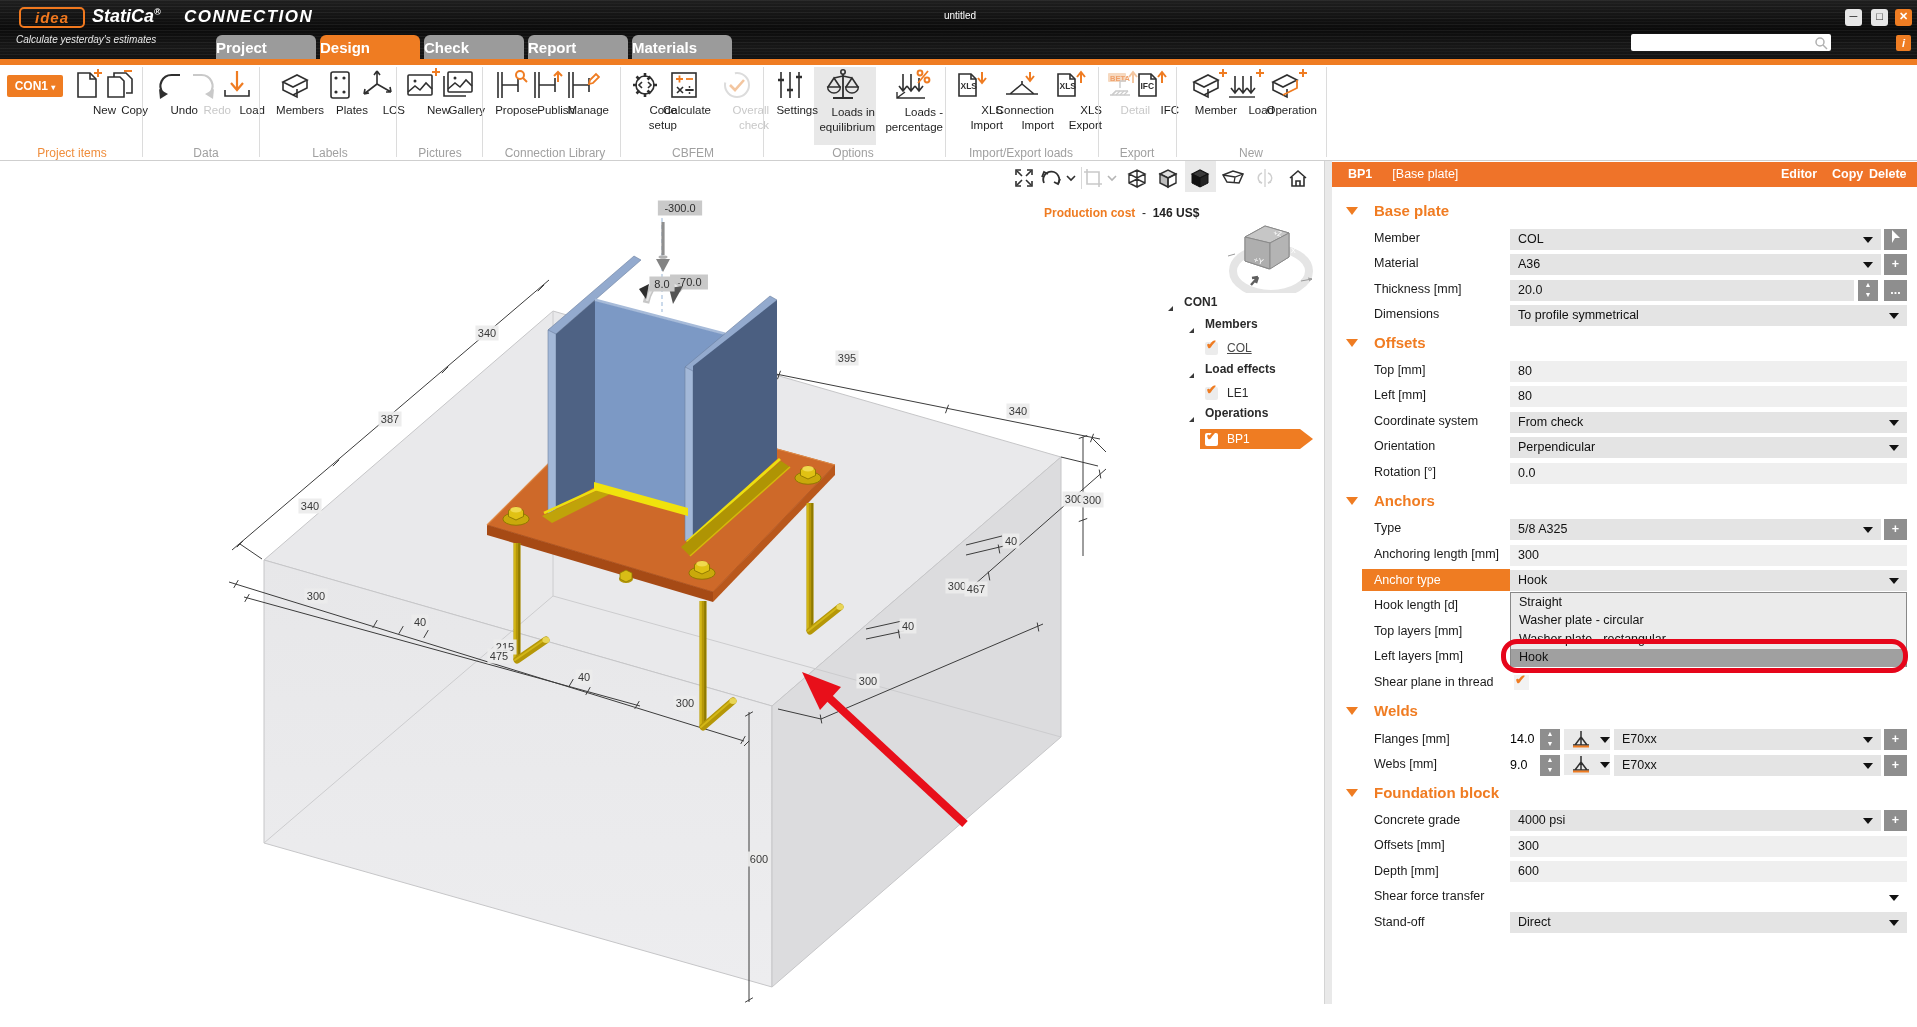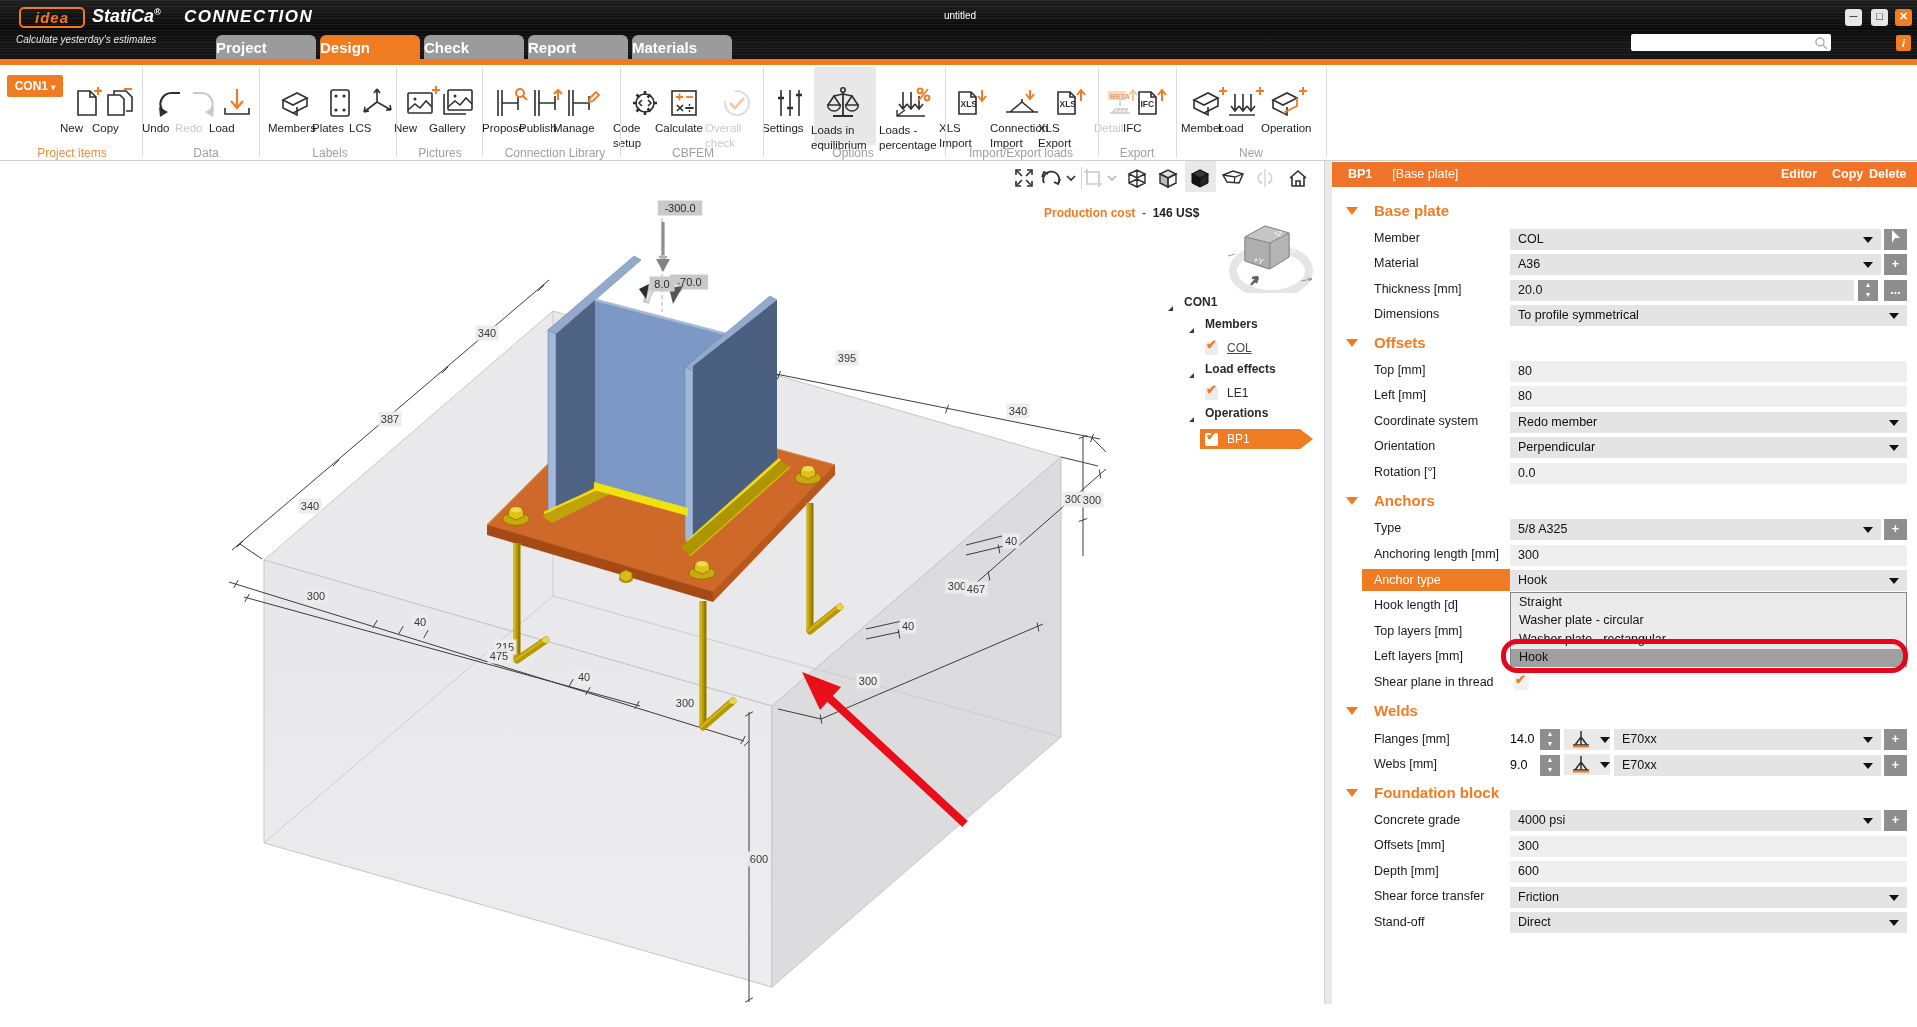--- a/index.html
+++ b/index.html
@@ -11,21 +11,21 @@
 #statica sup{font-size:9px}
 #conn{position:absolute;left:184px;top:7px;color:#fff;font-size:17px;font-weight:bold;font-style:italic;letter-spacing:1.5px}
 #tagline{position:absolute;left:16px;top:34px;color:#e8e8e8;font-size:10px;font-style:italic}
 #untitled{position:absolute;left:900px;top:10px;width:120px;text-align:center;color:#fff;font-size:10px}
 .winbtn{position:absolute;top:9px;width:17px;height:17px;border-radius:3px;background:#e6e6e6;color:#222;text-align:center;font-size:11px;line-height:15px;font-weight:bold}
 #searchbox{position:absolute;left:1631px;top:34px;width:200px;height:17px;background:#fff;border-radius:2px}
 #infobtn{position:absolute;left:1896px;top:35px;width:15px;height:16px;background:#ef7d23;border-radius:2px;color:#fff;font-size:11px;font-weight:bold;text-align:center;line-height:16px;font-style:italic}
 .tab{position:absolute;top:35px;height:25px;width:100px;background:#9b9b9b;border-radius:6px 6px 0 0;color:#fff;font-size:15px;font-weight:bold;text-align:left;line-height:25px}
 #orangeline{position:absolute;top:59px;left:0;width:1917px;height:6px;background:#ef7c22}
 #ribbon{position:absolute;top:65px;left:0;width:1917px;height:96px;background:#fff;border-bottom:1px solid #cfcfcf}
-.ri{position:absolute;top:21px;text-align:left;color:#1e1e1e;font-size:11.5px;line-height:15px}
+.ri{position:absolute;top:3px;text-align:right;color:#1e1e1e;font-size:11.5px;line-height:15px}
 .ri svg{display:block;margin:0 auto 1px auto}
 .ri div{white-space:nowrap}
 .grplbl{position:absolute;top:81px;font-size:12px;color:#a0a0a0;width:200px;text-align:center}
 .gsep{position:absolute;top:2px;height:90px;width:1px;background:#dcdcdc}
 .dis{color:#c8c8c8}
 #viewport{position:absolute;top:161px;left:0;width:1332px;height:843px;background:#fff}
 #vsep{position:absolute;top:161px;left:1324px;width:8px;height:843px;background:#e9e9e9;border-left:1px solid #d4d4d4}
 #prodcost{position:absolute;left:1044px;top:206px;font-size:12px;font-weight:bold;color:#ef7c22}
 #prodcost span{color:#222}
 .tree{position:absolute;font-size:12px;color:#2a2a2a}
@@ -593,21 +593,21 @@
 <div class="plabel" style="top:146px">Dimensions</div>
 <div class="pfield" style="top:144px;left:178px;width:397px">To profile symmetrical</div>
       <span class="dda" style="left:557px;top:152px"></span>
 <div class="sectri" style="top:178px"></div>
       <div class="sechead" style="top:173px">Offsets</div>
 <div class="plabel" style="top:202px">Top [mm]</div>
 <div class="pfield lite" style="top:199.5px;left:178px;width:397px">80</div>
 <div class="plabel" style="top:227px">Left [mm]</div>
 <div class="pfield lite" style="top:225px;left:178px;width:397px">80</div>
 <div class="plabel" style="top:253px">Coordinate system</div>
-<div class="pfield" style="top:250.5px;left:178px;width:397px">Redo member</div>
+<div class="pfield" style="top:250.5px;left:178px;width:397px">From check</div>
       <span class="dda" style="left:557px;top:258.5px"></span>
 <div class="plabel" style="top:278px">Orientation</div>
 <div class="pfield" style="top:276px;left:178px;width:397px">Perpendicular</div>
       <span class="dda" style="left:557px;top:284px"></span>
 <div class="plabel" style="top:304px">Rotation [°]</div>
 <div class="pfield lite" style="top:301.5px;left:178px;width:397px">0.0</div>
 <div class="sectri" style="top:336px"></div>
       <div class="sechead" style="top:331px">Anchors</div>
 <div class="plabel" style="top:360px">Type</div>
 <div class="pfield" style="top:358px;left:178px;width:371px">5/8 A325</div>
@@ -658,19 +658,18 @@
       <div class="sechead" style="top:622.6px">Foundation block</div>
 <div class="plabel" style="top:651.8px">Concrete grade</div>
 <div class="pfield" style="top:649px;left:178px;width:371px">4000 psi</div>
       <span class="dda" style="left:531px;top:657px"></span>
 <div class="pbtn" style="top:649px;left:552px">+</div>
 <div class="plabel" style="top:677px">Offsets [mm]</div>
 <div class="pfield lite" style="top:674.5px;left:178px;width:397px">300</div>
 <div class="plabel" style="top:702.5px">Depth [mm]</div>
 <div class="pfield lite" style="top:700px;left:178px;width:397px">600</div>
 <div class="plabel" style="top:728px">Shear force transfer</div>
-<div class="pfield" style="top:725.5px;left:178px;width:397px">Friction</div>
       <span class="dda" style="left:557px;top:733.5px"></span>
 <div class="plabel" style="top:753.5px">Stand-off</div>
 <div class="pfield" style="top:751px;left:178px;width:397px">Direct</div>
       <span class="dda" style="left:557px;top:759px"></span>
 <div class="abs" style="left:169px;top:478px;width:407px;height:34px;border:5px solid #e6051a;border-radius:16px"></div>
 </div>
 </div>
 </body></html>

